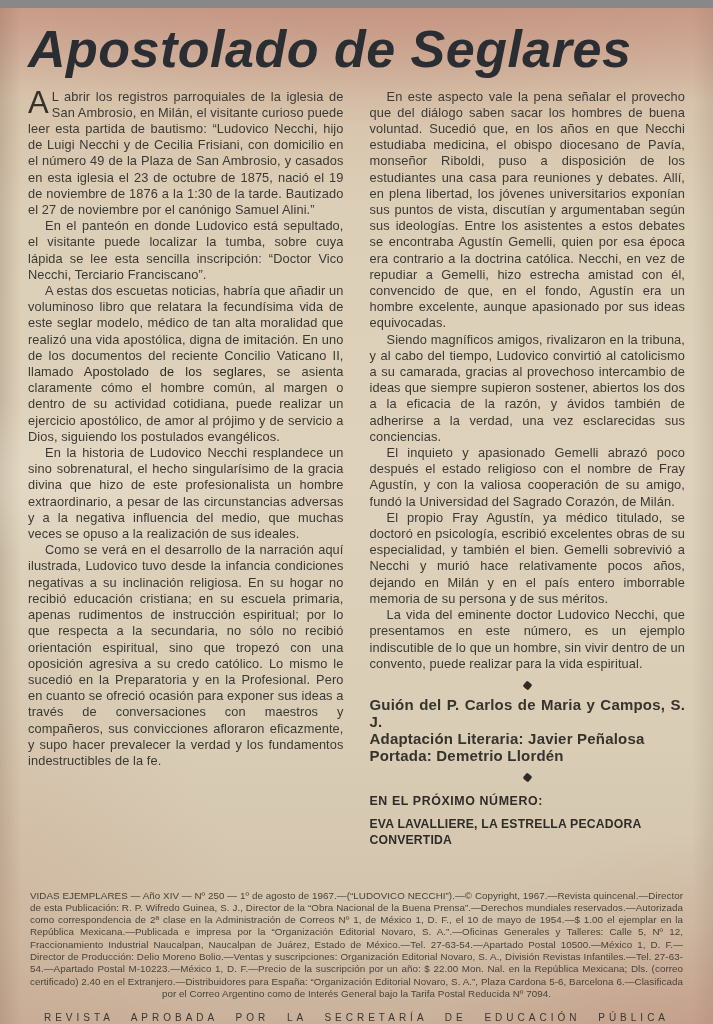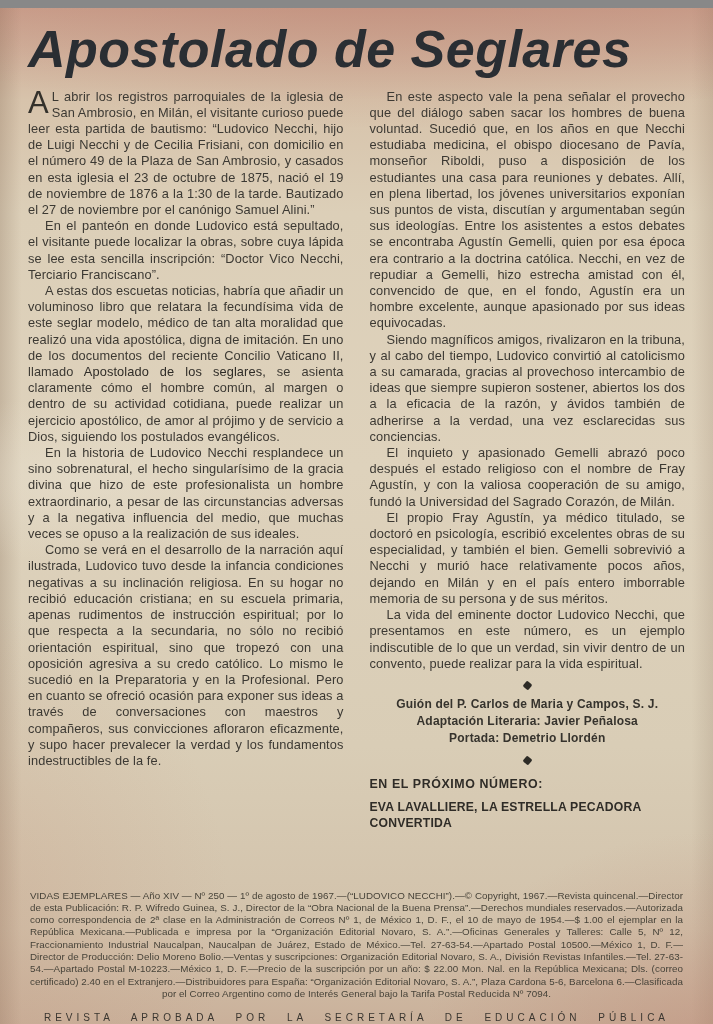--- a/index.html
+++ b/index.html
@@ -48,23 +48,22 @@
     color: #34312b;
   }
   .bold-run { font-weight: normal; color: #2f2c27; }
   .divider { text-align: center; margin: 9px 0 7px; line-height: 8px; }
   .diamond {
     display: inline-block; width: 7px; height: 7px;
     background: #2d2b26; border-radius: 1.5px;
     transform: rotate(40deg);
   }
   .credits {
-    text-align: center;
     font-weight: bold;
-    font-size: 12px;
+    font-size: 15px;
     line-height: 17px;
     color: #36332d;
     letter-spacing: 0.2px;
   }
   .next-issue { text-align: left; margin-top: 12px; color: #2f2c27; }
   .next-label  { font-weight: bold; font-size: 12.4px; letter-spacing: 0.6px; }
   .next-title  { font-weight: bold; font-size: 12.2px; letter-spacing: 0.2px; margin-top: 7px; }
   .fineprint {
     margin: 13px 2px 0;
     font-size: 9.8px;
@@ -89,32 +88,32 @@
 <body>
 
 <div class="page">
 
   <h1 class="title">Apostolado de Seglares</h1>
 
   <div class="columns">
 
     <div class="col">
       <p><span class="dropcap">A</span><span>L abrir los registros parroquiales de la iglesia de San Ambrosio, en Milán, el visitante curioso puede leer esta partida de bautismo: “Ludovico Necchi, hijo de Luigi Necchi y de Cecilia Frisiani, con domicilio en el número 49 de la Plaza de San Ambrosio, y casados en esta iglesia el 23 de octubre de 1875, nació el 19 de noviembre de 1876 a la 1:30 de la tarde.  Bautizado el 27 de noviembre por el canónigo Samuel Alini.”</span></p>
-      <p class="indent">En el panteón en donde Ludovico está sepultado, el visitante puede localizar la obras, sobre cuya lápida se lee esta sencilla inscripción: “Doctor Vico Necchi, Terciario Franciscano”.</p>
+      <p class="indent">En el panteón en donde Ludovico está sepultado, el visitante puede localizar la tumba, sobre cuya lápida se lee esta sencilla inscripción: “Doctor Vico Necchi, Terciario Franciscano”.</p>
       <p class="indent"><span>A estas dos escuetas noticias, habría que añadir un voluminoso libro que relatara la fecundísima vida de este seglar modelo, médico de tan alta moralidad que realizó una vida apostólica, digna de imitación.  En uno de los documentos del reciente Concilio Vaticano II, llamado </span><span class="bold-run">Apostolado de los seglares,</span><span> se asienta claramente cómo el hombre común, al margen o dentro de su actividad cotidiana, puede realizar un ejercicio apostólico, de amor al prójimo y de servicio a Dios, siguiendo los postulados evangélicos.</span></p>
       <p class="indent">En la historia de Ludovico Necchi resplandece un sino sobrenatural, el hecho singularísimo de la gracia divina que hizo de este profesionalista un hombre extraordinario, a pesar de las circunstancias adversas y a la negativa influencia del medio, que muchas veces se opuso a la realización de sus ideales.</p>
       <p class="indent">Como se verá en el desarrollo de la narración aquí ilustrada, Ludovico tuvo desde la infancia condiciones negativas a su inclinación religiosa.  En su hogar no recibió educación cristiana; en su escuela primaria, apenas rudimentos de instrucción espiritual; por lo que respecta a la secundaria, no sólo no recibió orientación espiritual, sino que tropezó con una oposición agresiva a su credo católico.  Lo mismo le sucedió en la Preparatoria y en la Profesional.  Pero en cuanto se ofreció ocasión para exponer sus ideas a través de conversaciones con maestros y compañeros, sus convicciones afloraron eficazmente, y supo hacer prevalecer la verdad y los fundamentos indestructibles de la fe.</p>
     </div>
 
     <div class="col">
       <p class="indent">En este aspecto vale la pena señalar el provecho que del diálogo saben sacar los hombres de buena voluntad.  Sucedió que, en los años en que Necchi estudiaba medicina, el obispo diocesano de Pavía, monseñor Riboldi, puso a disposición de los estudiantes una casa para reuniones y debates. Allí, en plena libertad, los jóvenes universitarios exponían sus puntos de vista, discutían y argumentaban según sus ideologías.  Entre los asistentes a estos debates se encontraba Agustín Gemelli, quien por esa época era contrario a la doctrina católica. Necchi, en vez de repudiar a Gemelli, hizo estrecha amistad con él, convencido de que, en el fondo, Agustín era un hombre excelente, aunque apasionado por sus ideas equivocadas.</p>
       <p class="indent">Siendo magníficos amigos, rivalizaron en la tribuna, y al cabo del tiempo, Ludovico convirtió al catolicismo a su camarada, gracias al provechoso intercambio de ideas que siempre supieron sostener, abiertos los dos a la eficacia de la razón, y ávidos también de adherirse a la verdad, una vez esclarecidas sus conciencias.</p>
       <p class="indent">El inquieto y apasionado Gemelli abrazó poco después el estado religioso con el nombre de Fray Agustín, y con la valiosa cooperación de su amigo, fundó la Universidad del Sagrado Corazón, de Milán.</p>
       <p class="indent">El propio Fray Agustín, ya médico titulado, se doctoró en psicología, escribió excelentes obras de su especialidad, y también el bien.  Gemelli sobrevivió a Necchi y murió hace relativamente pocos años, dejando en Milán y en el país entero imborrable memoria de su persona y de sus méritos.</p>
-      <p class="indent">La vida del eminente doctor Ludovico Necchi, que presentamos en este número, es un ejemplo indiscutible de lo que un verdad, sin vivir dentro de un convento, puede realizar para la vida espiritual.</p>
+      <p class="indent">La vida del eminente doctor Ludovico Necchi, que presentamos en este número, es un ejemplo indiscutible de lo que un hombre, sin vivir dentro de un convento, puede realizar para la vida espiritual.</p>
 
       <div class="divider"><span class="diamond"></span></div>
 
       <div class="credits">
         <div>Guión del P. Carlos de Maria y Campos, S. J.</div>
         <div>Adaptación Literaria: Javier Peñalosa</div>
         <div>Portada: Demetrio Llordén</div>
       </div>
 
       <div class="divider"><span class="diamond"></span></div>

